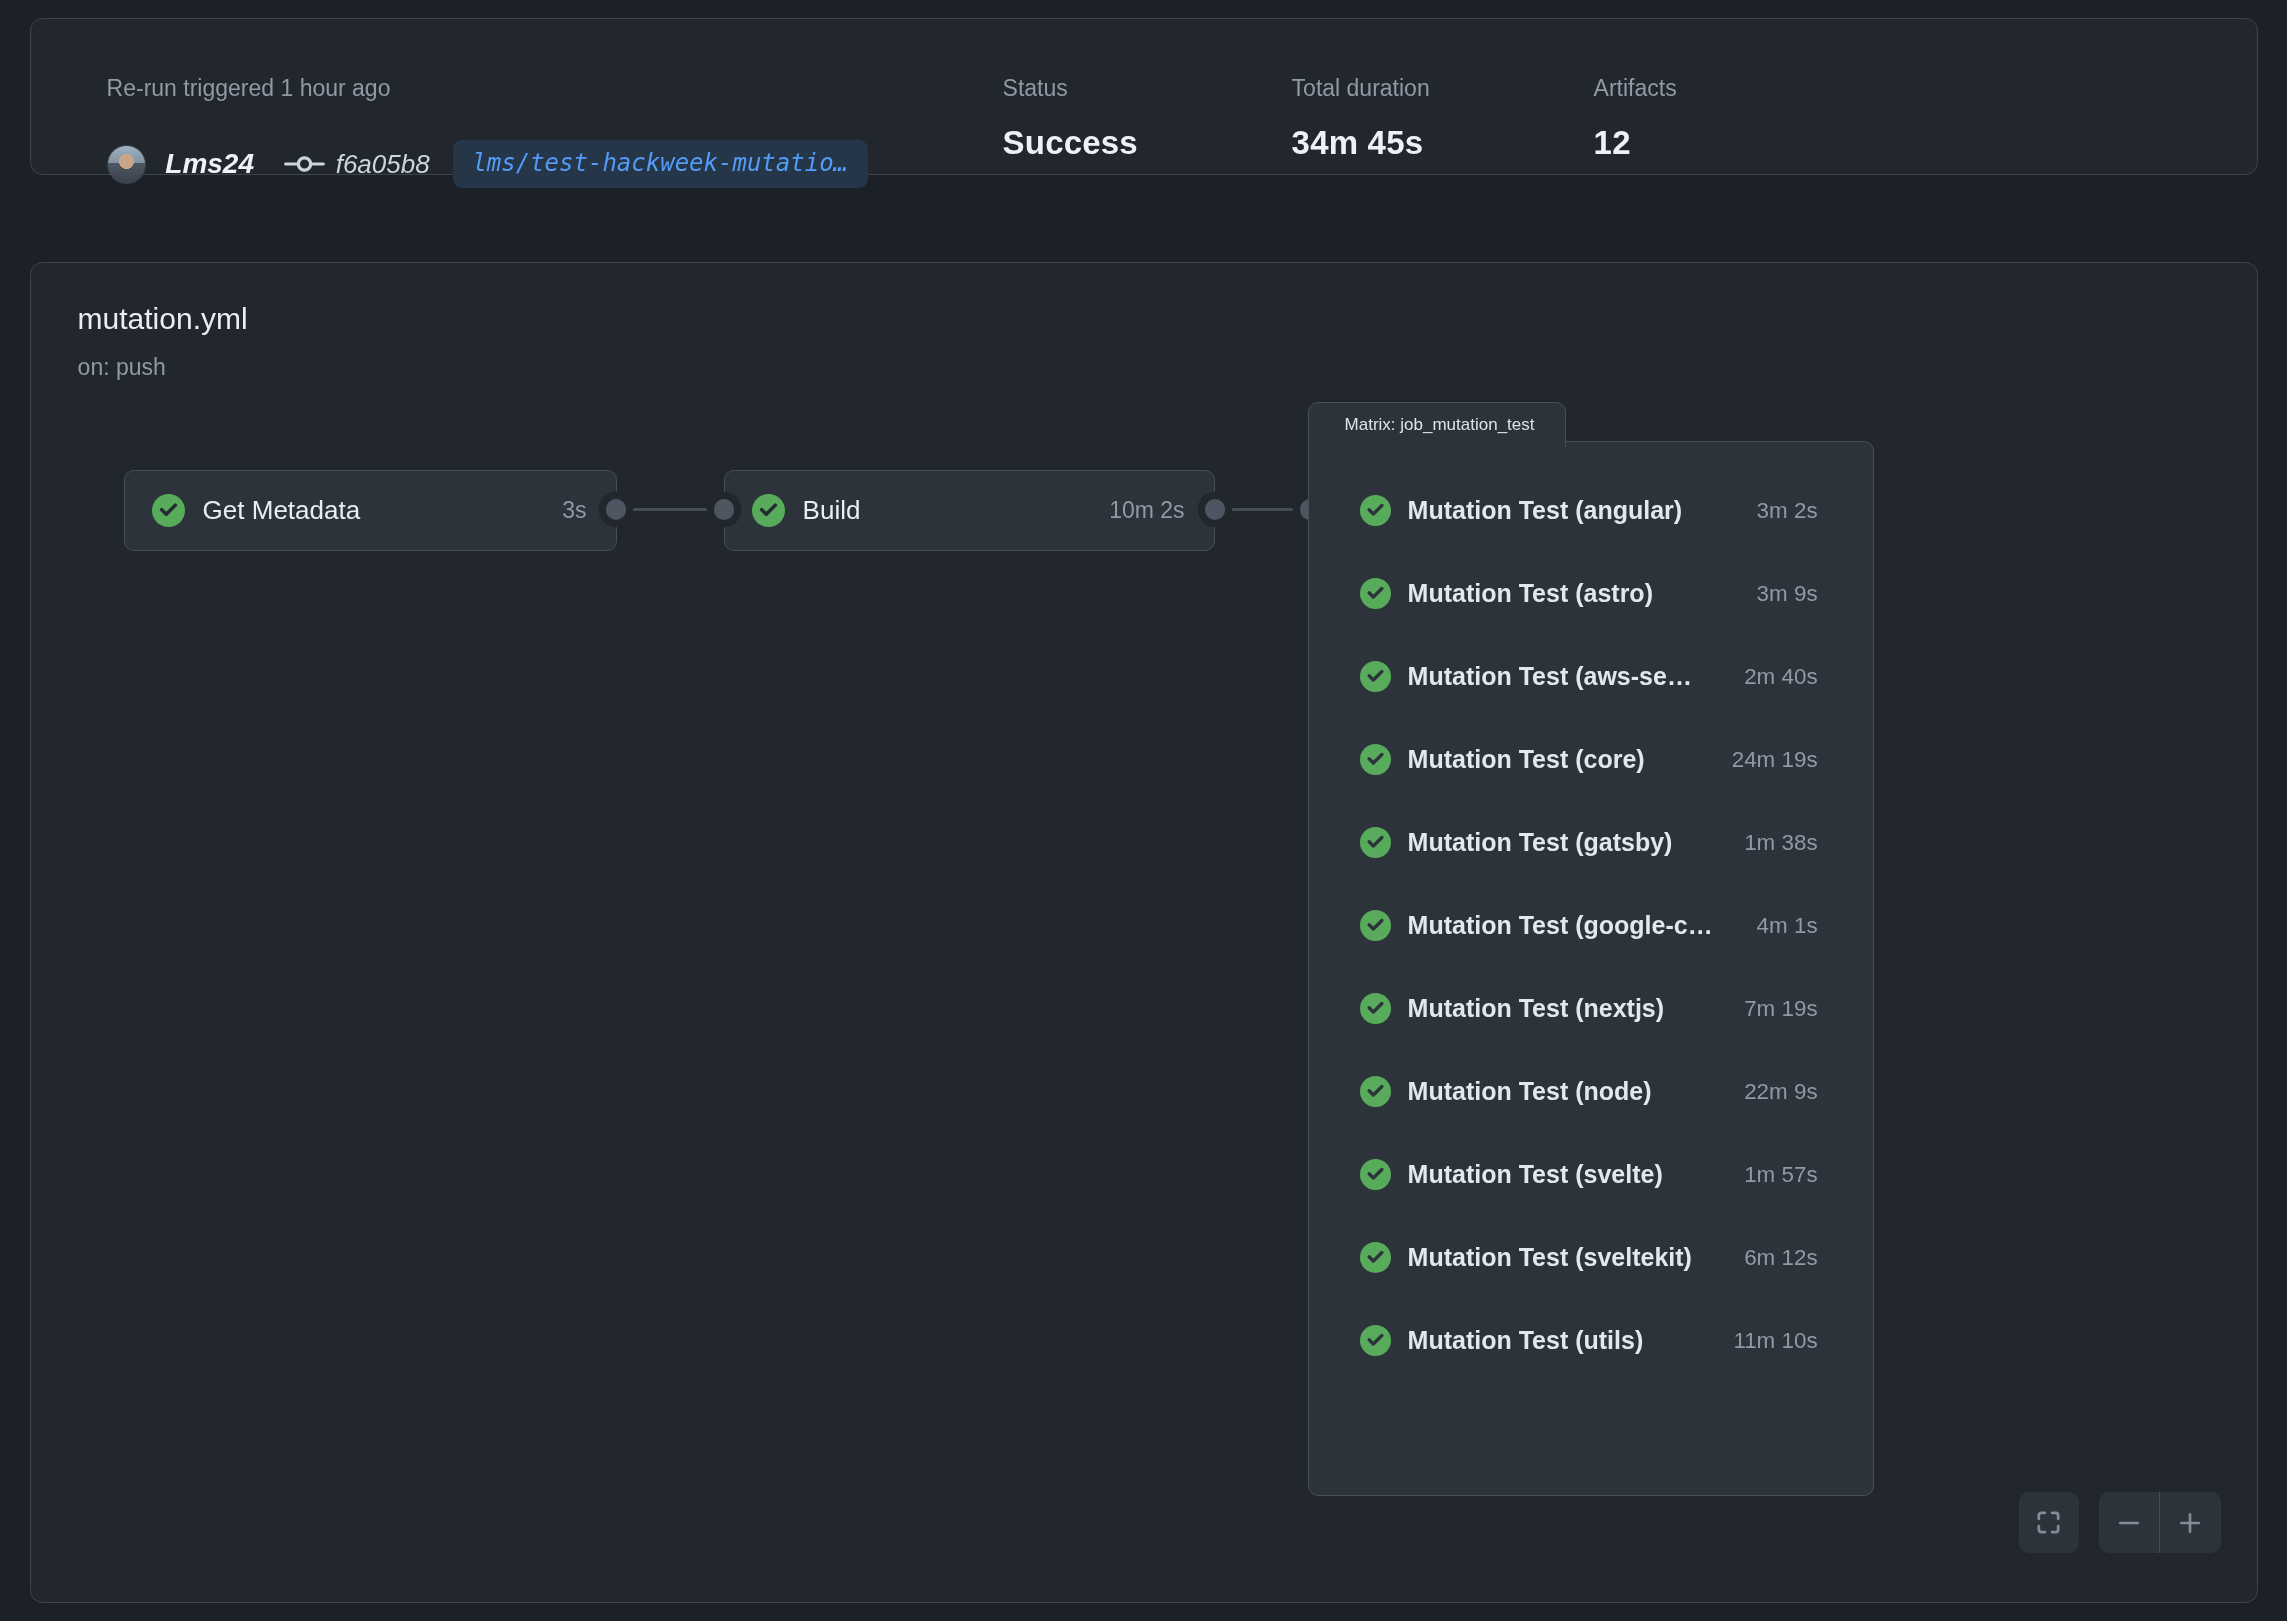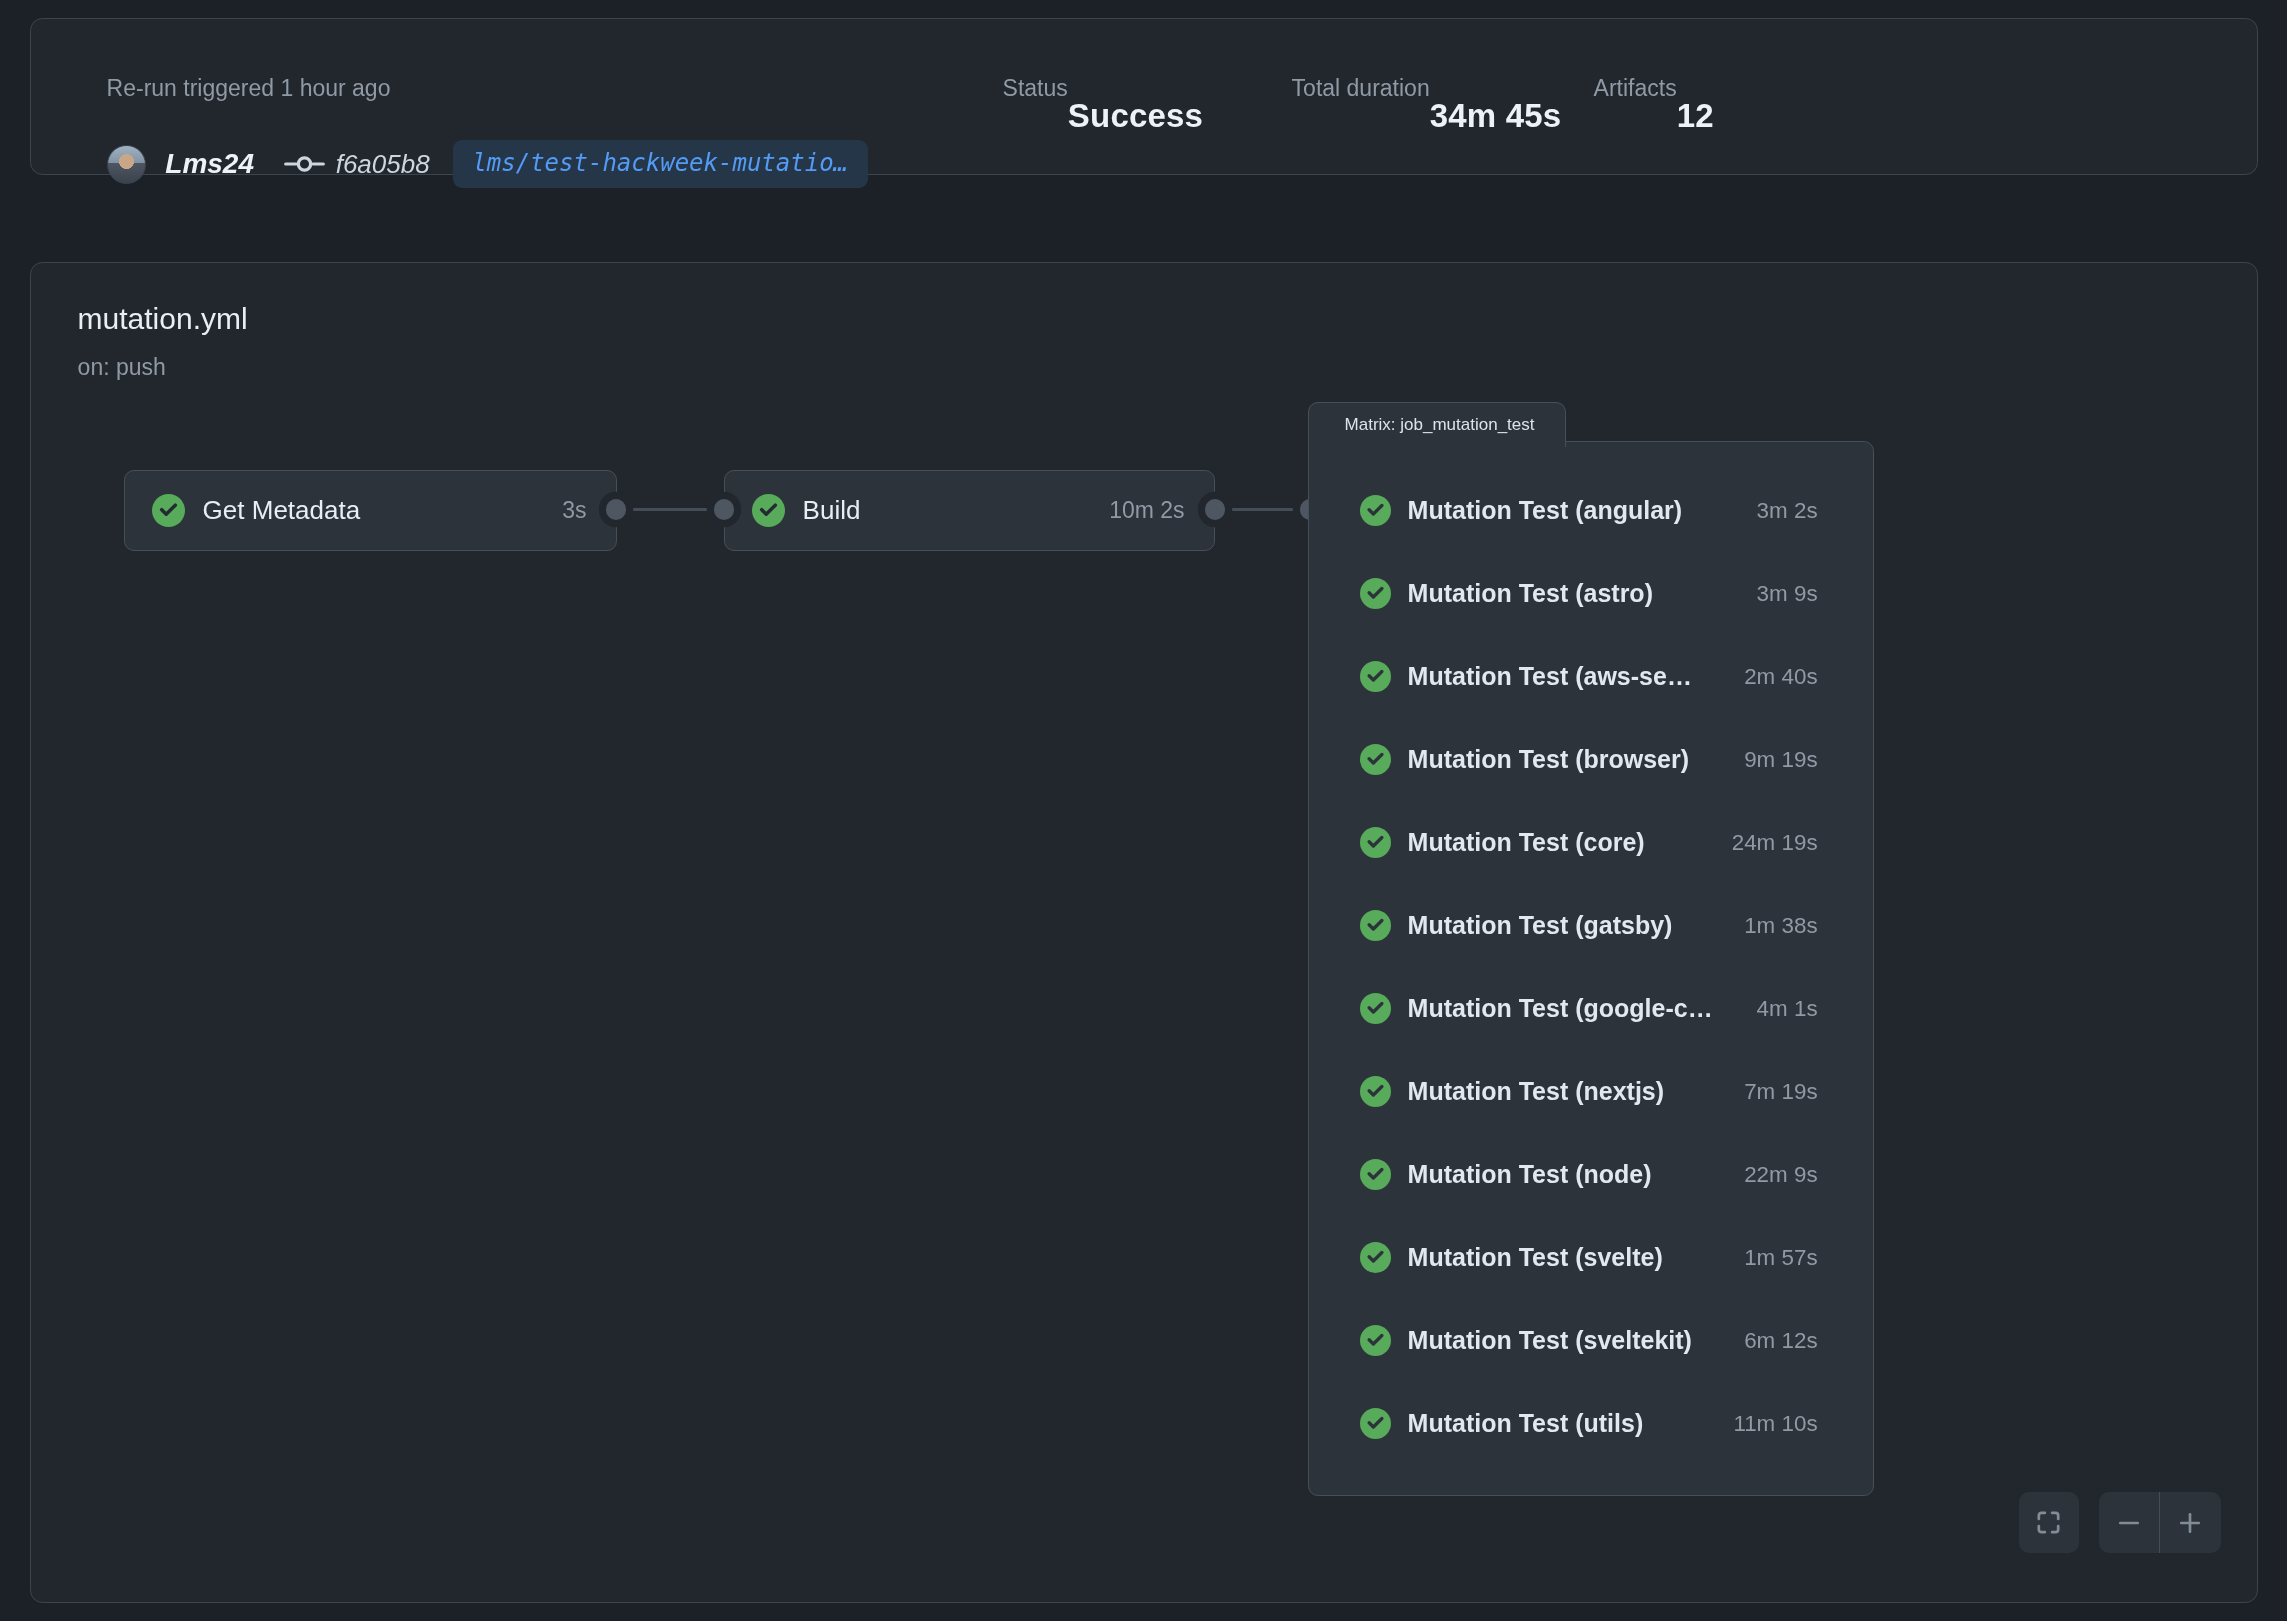--- a/index.html
+++ b/index.html
@@ -42,21 +42,21 @@
     background: #253649;
     border-radius: 9px;
     padding: 9px 19.7px 10.7px 19.7px;
     font-family: "DejaVu Sans Mono", monospace;
     font-size: 24px;
     color: #539bf5;
     cursor: pointer;
     white-space: nowrap;
   }
   .stats { position: absolute; left: 972px; top: 56px; display: flex; }
-  .stat-col { display: flex; flex-direction: row; }
+  .stat-col { display: flex; flex-direction: column; }
   .stat-col:nth-child(1) { width: 289px; }
   .stat-col:nth-child(2) { width: 302px; }
   .stat-label { font-size: 23px; color: #909aa5; }
   .stat-value { font-size: 33px; font-weight: 700; color: #edf2f8; margin-top: 21.5px; letter-spacing: 0.2px; }
 
   
   .wf-title { position: absolute; left: 47px; top: 39px; font-size: 30px; font-weight: 400; color: #e9eef4; text-align: right; }
   .wf-trigger { position: absolute; left: 47px; top: 91px; font-size: 23px; color: #909aa5; }
 
   .job-node {
@@ -241,28 +241,20 @@
 
   <div class="matrix-row">
     <svg viewBox="0 0 16 16" width="31" height="31">
       <circle cx="8" cy="8" r="8" fill="#57ab5a"></circle>
       <path d="M11.3 5.4 6.9 9.8 4.7 7.6" fill="none" stroke="#2d333b" stroke-width="1.7" stroke-linecap="round" stroke-linejoin="round"></path>
     </svg>
     <span class="row-label">Mutation Test (aws-se…</span>
     <span class="row-duration">2m 40s</span>
   </div>
 
-  <div class="matrix-row">
-    <svg viewBox="0 0 16 16" width="31" height="31">
-      <circle cx="8" cy="8" r="8" fill="#57ab5a"></circle>
-      <path d="M11.3 5.4 6.9 9.8 4.7 7.6" fill="none" stroke="#2d333b" stroke-width="1.7" stroke-linecap="round" stroke-linejoin="round"></path>
-    </svg>
-    <span class="row-label">Mutation Test (browser)</span>
-    <span class="row-duration">9m 19s</span>
-  </div>
 
   <div class="matrix-row">
     <svg viewBox="0 0 16 16" width="31" height="31">
       <circle cx="8" cy="8" r="8" fill="#57ab5a"></circle>
       <path d="M11.3 5.4 6.9 9.8 4.7 7.6" fill="none" stroke="#2d333b" stroke-width="1.7" stroke-linecap="round" stroke-linejoin="round"></path>
     </svg>
     <span class="row-label">Mutation Test (core)</span>
     <span class="row-duration">24m 19s</span>
   </div>
 

